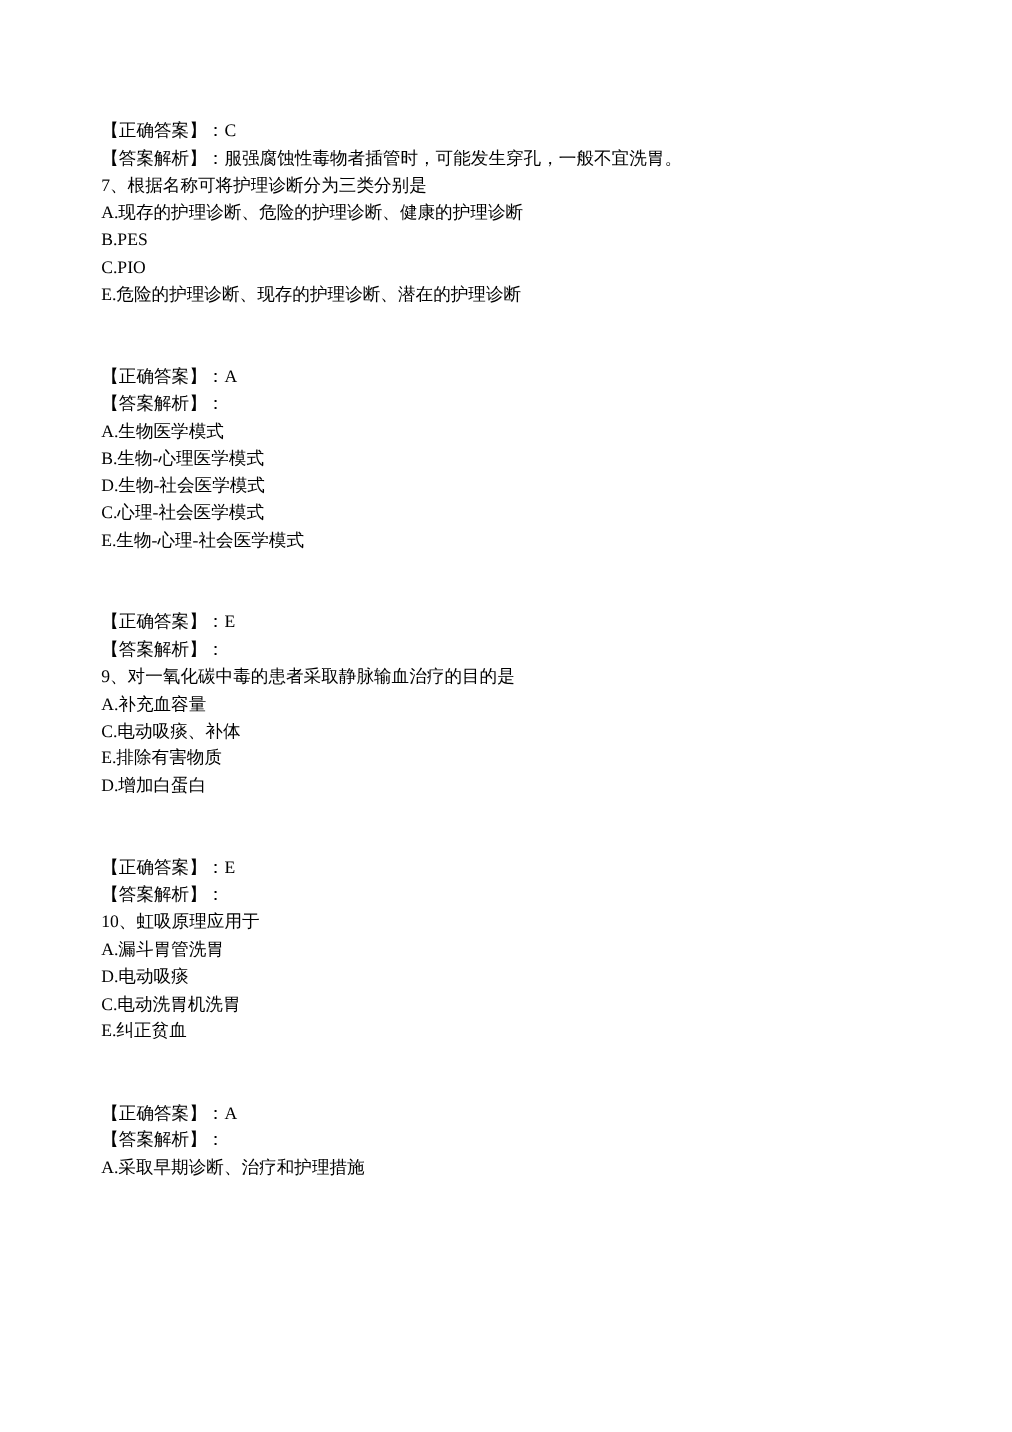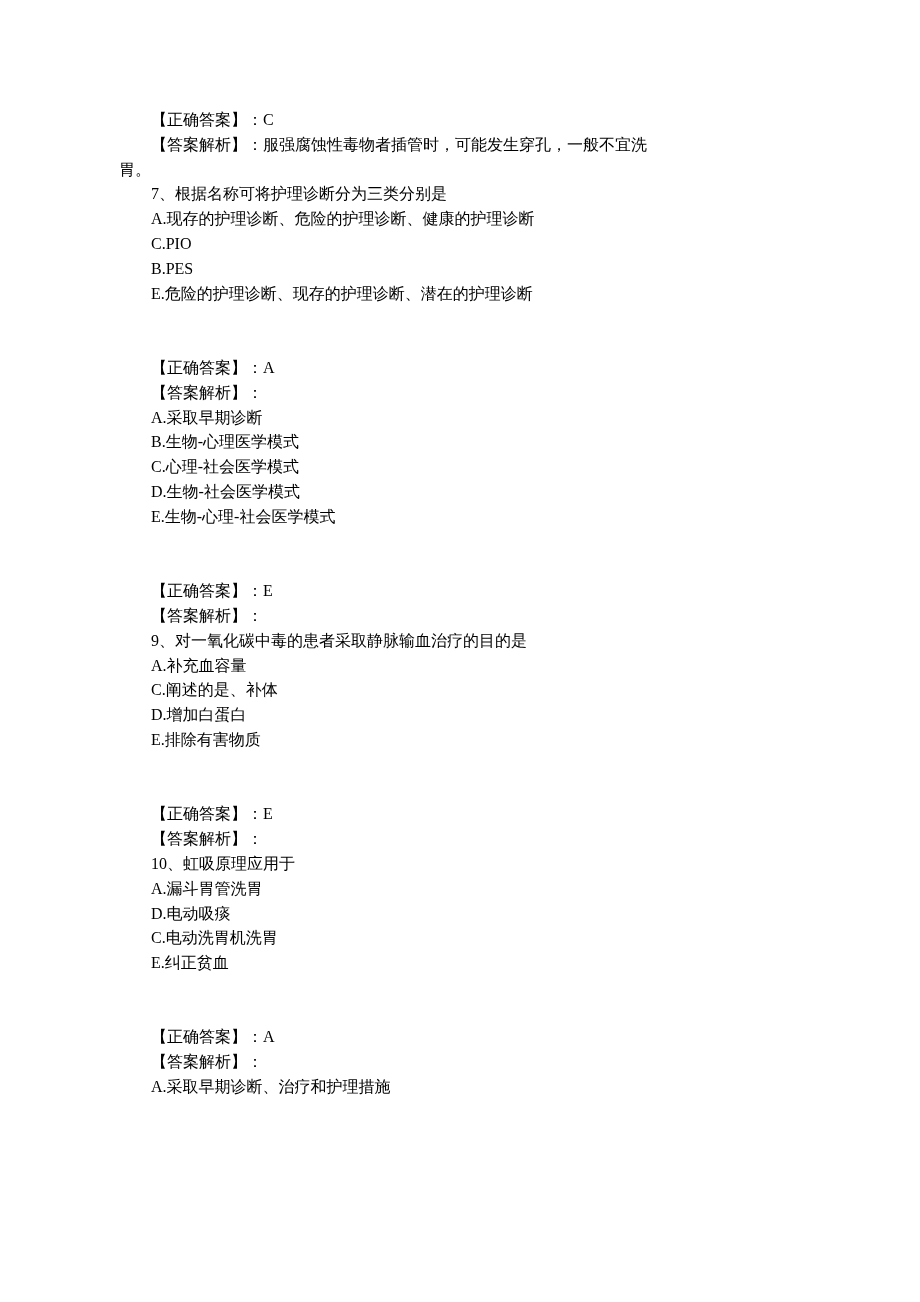--- a/index.html
+++ b/index.html
@@ -7,61 +7,61 @@
     padding: 0;
     background: #ffffff;
     font-family: "SimSun", "宋体", serif;
     font-size: 16px;
     color: #000000;
     line-height: 1.55;
   }
   .page {
     width: 788px;
     min-height: 1302px;
-    padding: 108px 130px 60px 119px;
+    padding: 108px 130px 60px 60px;
     box-sizing: border-box;
   }
   .indent {
     text-indent: 2em;
     margin: 0;
     white-space: pre-wrap;
   }
   .spacer {
     height: 1.55em;
   }
 </style>
 </head>
 <body>
 
 <div class="page" id="page-root">
     <p class="indent">【正确答案】：C</p>
     <p class="indent">【答案解析】：服强腐蚀性毒物者插管时，可能发生穿孔，一般不宜洗胃。</p>
     <p class="indent">7、根据名称可将护理诊断分为三类分别是</p>
     <p class="indent">A.现存的护理诊断、危险的护理诊断、健康的护理诊断</p>
+    <p class="indent">B.PES</p>
     <p class="indent">C.PIO</p>
-    <p class="indent">B.PES</p>
     <p class="indent">E.危险的护理诊断、现存的护理诊断、潜在的护理诊断</p>
     <div class="spacer"></div>
     <div class="spacer"></div>
     <p class="indent">【正确答案】：A</p>
     <p class="indent">【答案解析】：</p>
-    <p class="indent">A.采取早期诊断</p>
+    <p class="indent">A.生物医学模式</p>
     <p class="indent">B.生物-心理医学模式</p>
+    <p class="indent">D.生物-社会医学模式</p>
     <p class="indent">C.心理-社会医学模式</p>
-    <p class="indent">D.生物-社会医学模式</p>
     <p class="indent">E.生物-心理-社会医学模式</p>
     <div class="spacer"></div>
     <div class="spacer"></div>
     <p class="indent">【正确答案】：E</p>
     <p class="indent">【答案解析】：</p>
     <p class="indent">9、对一氧化碳中毒的患者采取静脉输血治疗的目的是</p>
     <p class="indent">A.补充血容量</p>
-    <p class="indent">C.阐述的是、补体</p>
+    <p class="indent">C.电动吸痰、补体</p>
+    <p class="indent">E.排除有害物质</p>
     <p class="indent">D.增加白蛋白</p>
-    <p class="indent">E.排除有害物质</p>
     <div class="spacer"></div>
     <div class="spacer"></div>
     <p class="indent">【正确答案】：E</p>
     <p class="indent">【答案解析】：</p>
     <p class="indent">10、虹吸原理应用于</p>
     <p class="indent">A.漏斗胃管洗胃</p>
     <p class="indent">D.电动吸痰</p>
     <p class="indent">C.电动洗胃机洗胃</p>
     <p class="indent">E.纠正贫血</p>
     <div class="spacer"></div>

